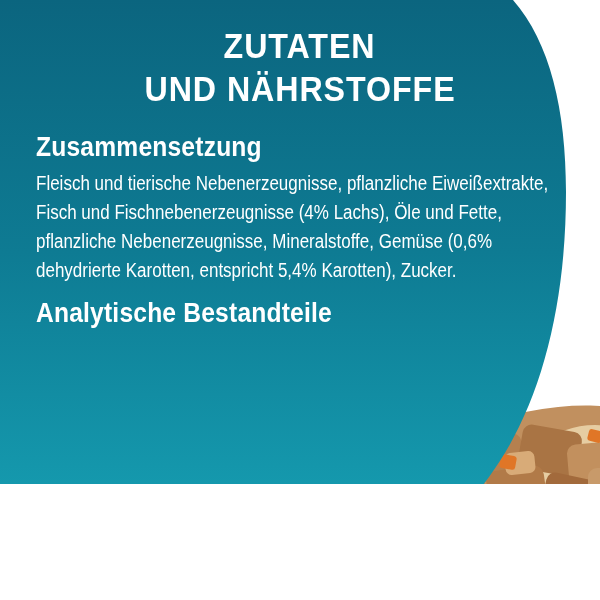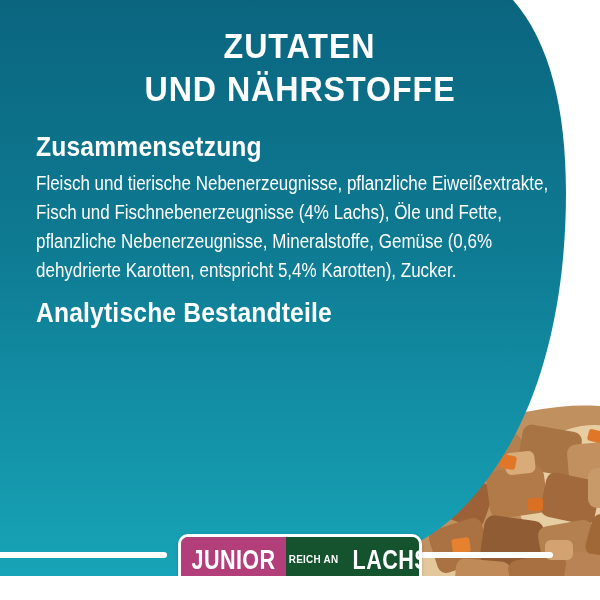--- a/index.html
+++ b/index.html
@@ -1,17 +1,17 @@
 <!DOCTYPE html>
 <html><head>
 <meta charset="utf-8">
 <style>
   html,body{margin:0;padding:0;background:#ffffff;}
   .stage{
-    position:relative;width:600px;height:576px;overflow:hidden;
+    position:relative;width:600px;height:484px;overflow:hidden;
     background:#ffffff;
     font-family:"Liberation Sans", sans-serif;
     -webkit-font-smoothing:antialiased;
   }
   .layer{position:absolute;left:0;top:0;width:600px;height:600px;}
   svg{display:block;}
 
   
   .page-title{
     position:absolute;left:0;top:24px;width:600px;z-index:20;

